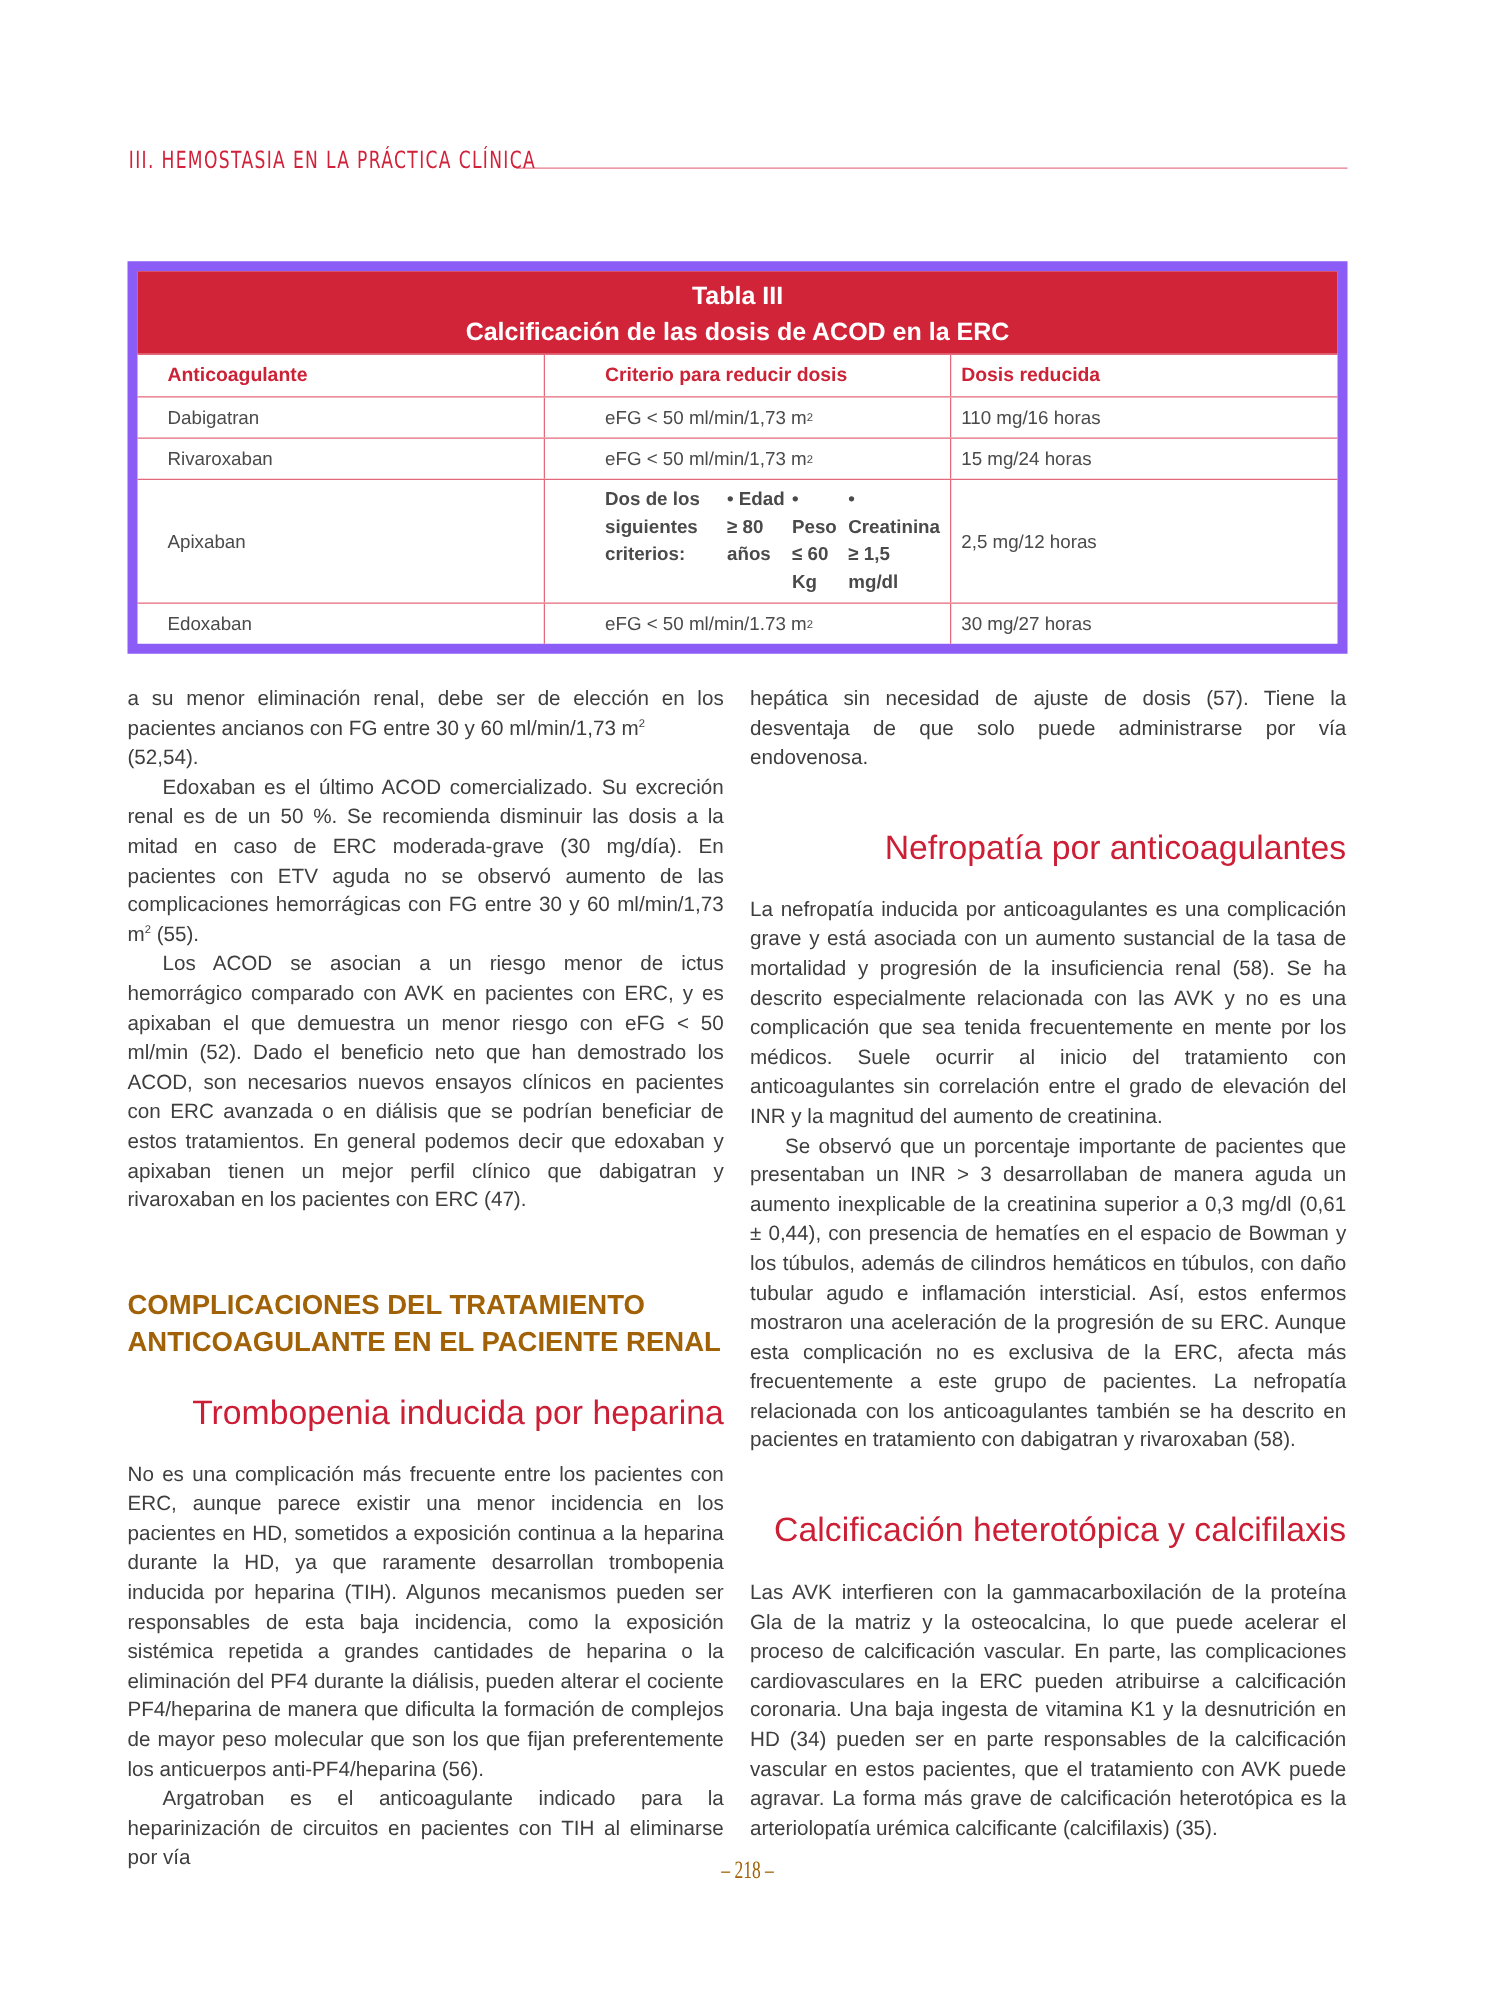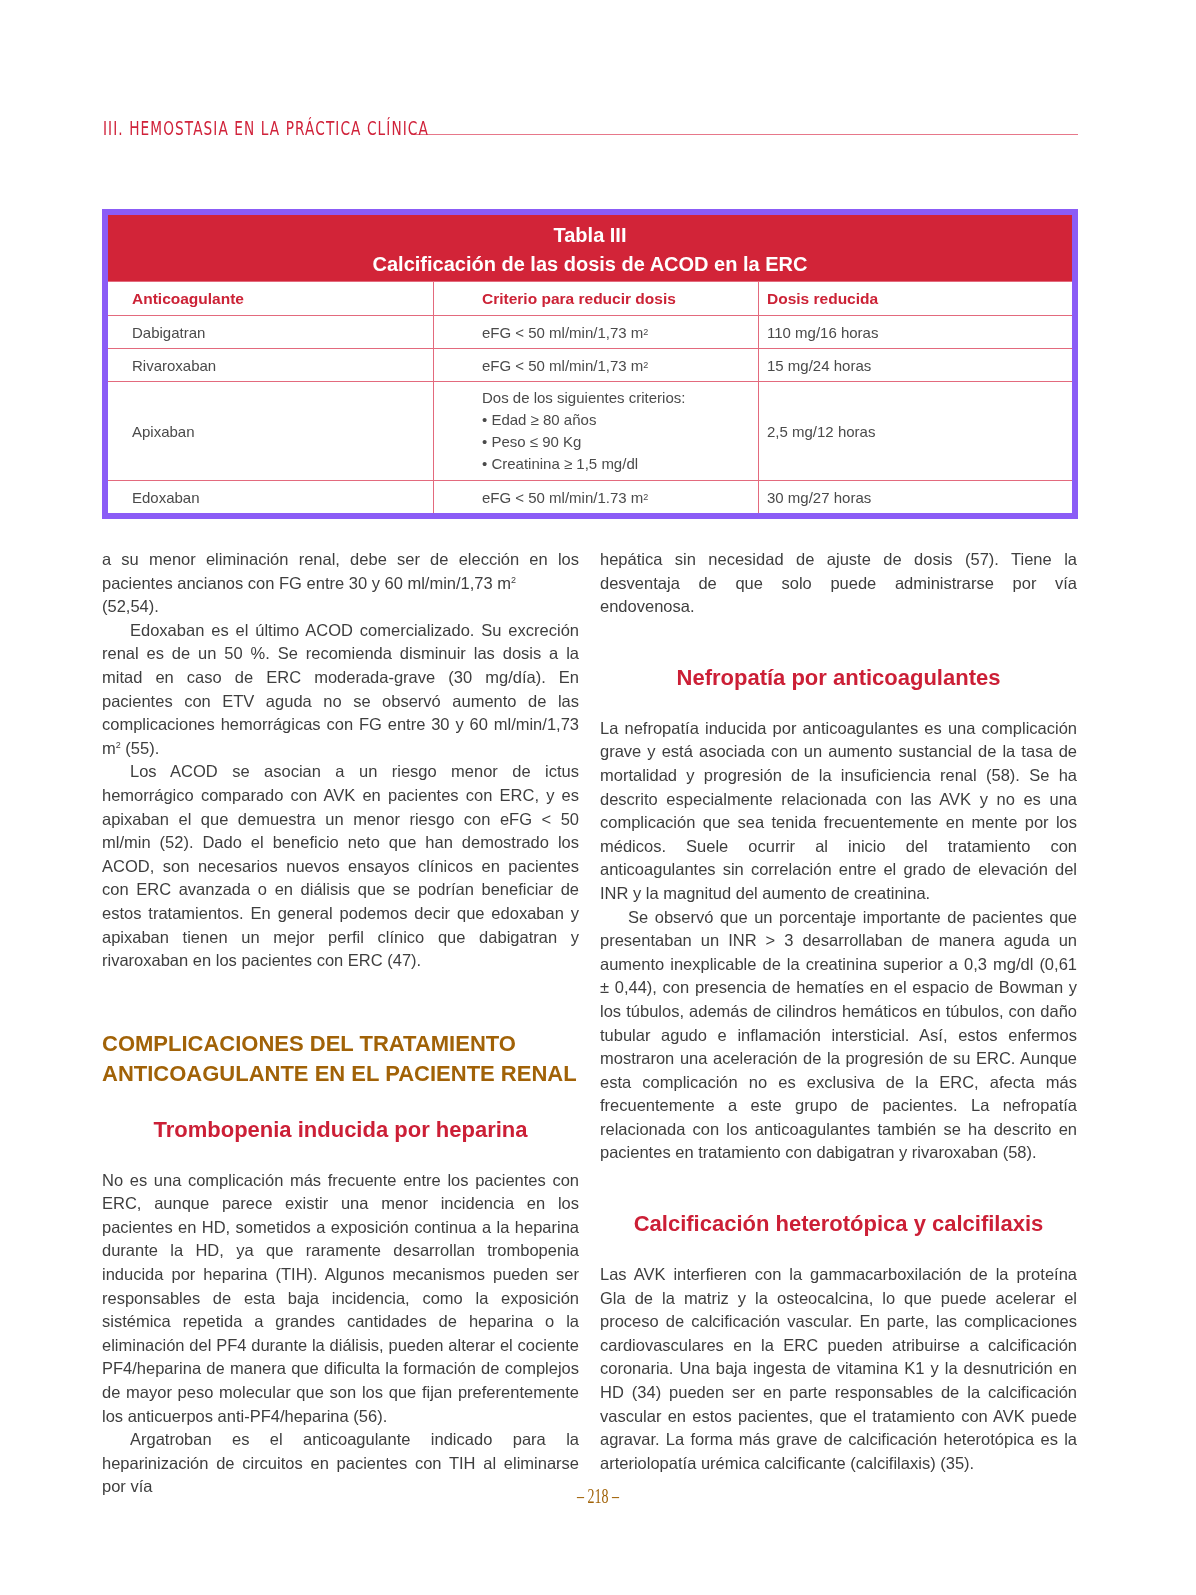--- a/index.html
+++ b/index.html
@@ -15,45 +15,45 @@
   .running-head .rh-text {
     font-family: "DejaVu Sans", sans-serif; font-size: 19px; letter-spacing: 1.5px;
     color: #d0223a; white-space: nowrap; transform: scaleX(0.72); transform-origin: left bottom;
     line-height: 1; width: 300px;
   }
   .running-head .rh-rule { flex: 1; border-bottom: 1.5px solid #e7788a; margin-left: 10px; margin-bottom: 3px; }
 
   
   .tbl {
     position: absolute; left: 102px; top: 209px; width: 976px;
-    border: 6px solid #8b5cf6; border-collapse: collapse;
+    border: 8px solid #8b5cf6; border-collapse: collapse;
   }
   .tbl-head { background: #d22438; color: #fff; text-align: center; font-weight: bold; }
   .tbl-head .t1 { font-size: 20px; padding-top: 6px; line-height: 28px; }
   .tbl-head .t2 { font-size: 20px; line-height: 30px; padding-bottom: 2px; }
   .tbl-row { display: flex; border-top: 1.5px solid #e36a7d; }
   .tbl-cell {
     font-size: 15px; padding: 0 8px; display: flex; align-items: center; color: #4a4a4a;
   }
   .tbl-cell + .tbl-cell { border-left: 1.5px solid #e36a7d; }
   .c1 { width: 325px; padding-left: 24px; } .c2 { width: 325px; padding-left: 48px; } .c3 { flex: 1; }
   .hdr-row .tbl-cell { color: #cc2236; font-weight: bold; font-size: 15.5px; height: 33px; }
   .data-row .tbl-cell { height: 32px; }
   .tall .tbl-cell { height: 98px; }
-  .crit-list { display: flex; flex-direction: column; line-height: 22px; }
+  .crit-list { display: flex; flex-direction: row; line-height: 22px; font-weight: bold; }
   sup { font-size: 9px; vertical-align: super; line-height: 0; }
 
   
   .col { position: absolute; top: 548px; width: 477px; font-size: 16.5px; line-height: 23.6px; color: #3e3e3e; text-align: justify; }
   .col-left { left: 102px; }
   .col-right { left: 600px; }
   .col p { margin: 0; }
   .col p.indent { text-indent: 28px; }
   .sec-title { color: #a16207; font-weight: bold; font-size: 22px; line-height: 30px; text-align: left; }
-  .sub-title { color: #cc1f36; font-weight: bold; font-size: 22px; line-height: 30px; text-align: center; }
+  .sub-title { color: #cc1f36; font-weight: normal; font-size: 27px; line-height: 30px; text-align: right; }
 
   .page-num {
     position: absolute; left: 0; right: 0; top: 1485px; text-align: center;
     color: #a16207; font-size: 20px; font-family: Liberation Serif, serif;
   }
   .page-num span { display: inline-block; transform: scaleX(0.7); }
 </style>
 </head>
 <body>
 
@@ -87,21 +87,21 @@
         <sup>2</sup>
       </div>
     <div class="tbl-cell c3">15 mg/24 horas</div>
   </div>
   <div class="tbl-row data-row tall">
     <div class="tbl-cell c1">Apixaban</div>
     <div class="tbl-cell c2">
       <div class="crit-list">
         <span>Dos de los siguientes criterios:</span>
         <span>• Edad ≥ 80 años</span>
-        <span>• Peso ≤ 90 Kg</span>
+        <span>• Peso ≤ 60 Kg</span>
         <span>• Creatinina ≥ 1,5 mg/dl</span>
       </div>
     </div>
     <div class="tbl-cell c3">2,5 mg/12 horas</div>
   </div>
   <div class="tbl-row data-row">
     <div class="tbl-cell c1">Edoxaban</div>
     <div class="tbl-cell c2">
         <span>eFG &lt; 50 ml/min/1.73 m</span>
         <sup>2</sup>

